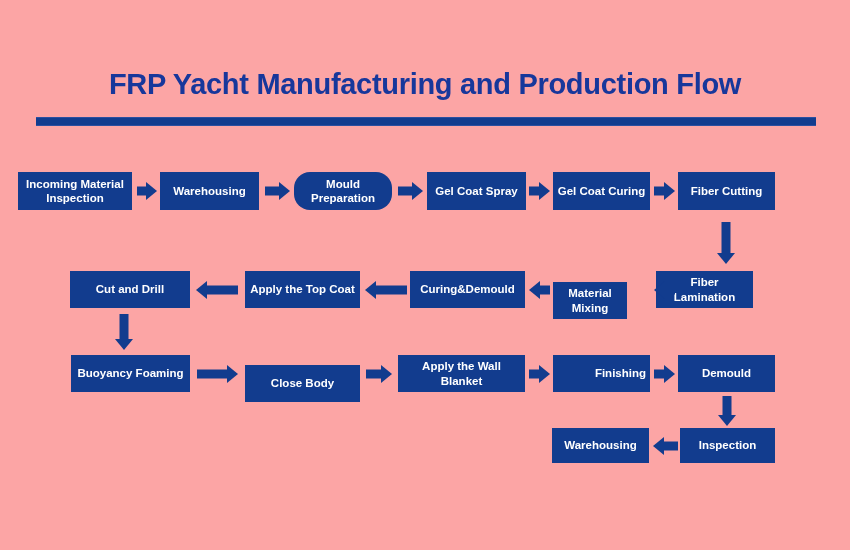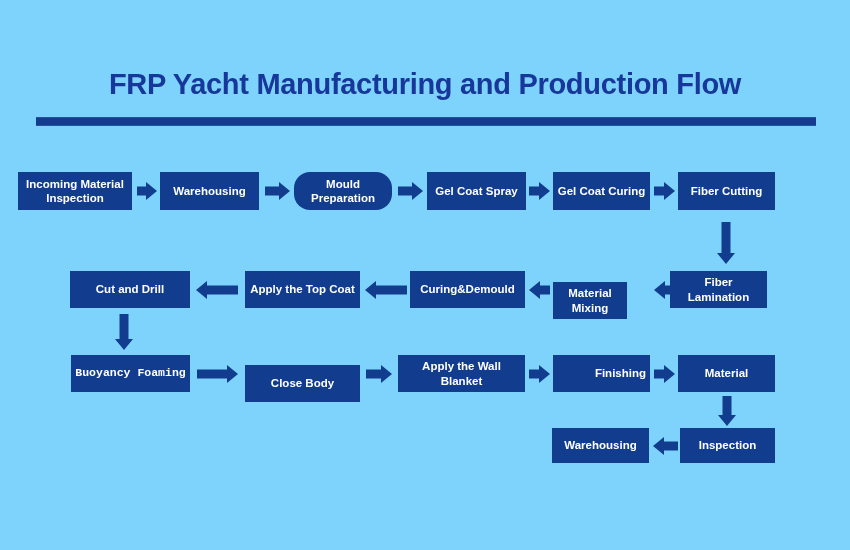--- a/index.html
+++ b/index.html
@@ -4,21 +4,21 @@
 <style>
   html, body {
     margin: 0;
     padding: 0;
     background: #ffffff;
   }
   #canvas {
     position: relative;
     width: 850px;
     height: 550px;
-    background: #7dd3fc;
+    background: #fca5a5;
     overflow: hidden;
     font-family: "Liberation Sans", sans-serif;
   }
   #title {
     position: absolute;
     left: 0;
     top: 68px;
     width: 850px;
     text-align: center;
     font-size: 29px;
@@ -115,49 +115,49 @@
       </div>
       <div class="node" style="left: 427px; top: 172px; width: 99px; height: 38px;">
         <span>Gel Coat Spray</span>
       </div>
       <div class="node" style="left: 553px; top: 172px; width: 97px; height: 38px;">
         <span>Gel Coat Curing</span>
       </div>
       <div class="node" style="left: 678px; top: 172px; width: 97px; height: 38px;">
         <span>Fiber Cutting</span>
       </div>
-      <div class="node" style="left: 670px; top: 271px; width: 97px; height: 37px;">
+      <div class="node" style="left: 656px; top: 271px; width: 97px; height: 37px;">
         <span>Fiber Lamination</span>
       </div>
       <div class="node" style="left: 553px; top: 282px; width: 74px; height: 37px;">
         <span>Material Mixing</span>
       </div>
       <div class="node" style="left: 410px; top: 271px; width: 115px; height: 37px;">
         <span>Curing&amp;Demould</span>
       </div>
       <div class="node" style="left: 245px; top: 271px; width: 115px; height: 37px;">
         <span>Apply the Top Coat</span>
       </div>
       <div class="node" style="left: 70px; top: 271px; width: 120px; height: 37px;">
         <span>Cut and Drill</span>
       </div>
-      <div class="node" style="left: 71px; top: 355px; width: 119px; height: 37px; font-family: Liberation Mono, monospace;">
+      <div class="node" style="left: 71px; top: 355px; width: 119px; height: 37px;">
         <span>Buoyancy Foaming</span>
       </div>
       <div class="node" style="left: 245px; top: 365px; width: 115px; height: 37px;">
         <span>Close Body</span>
       </div>
       <div class="node" style="left: 398px; top: 355px; width: 127px; height: 37px;">
         <span>Apply the Wall Blanket</span>
       </div>
       <div class="node" style="left: 553px; top: 355px; width: 97px; height: 37px; justify-content: flex-end;">
         <span>Finishing</span>
       </div>
       <div class="node" style="left: 678px; top: 355px; width: 97px; height: 37px;">
-        <span>Material</span>
+        <span>Demould</span>
       </div>
       <div class="node" style="left: 680px; top: 428px; width: 95px; height: 35px;">
         <span>Inspection</span>
       </div>
       <div class="node" style="left: 552px; top: 428px; width: 97px; height: 35px;">
         <span>Warehousing</span>
       </div>
     </div>
   <div id="arrows-layer">
       <div class="arrow right" style="left: 137px; top: 182px; width: 20px; height: 18px;">

